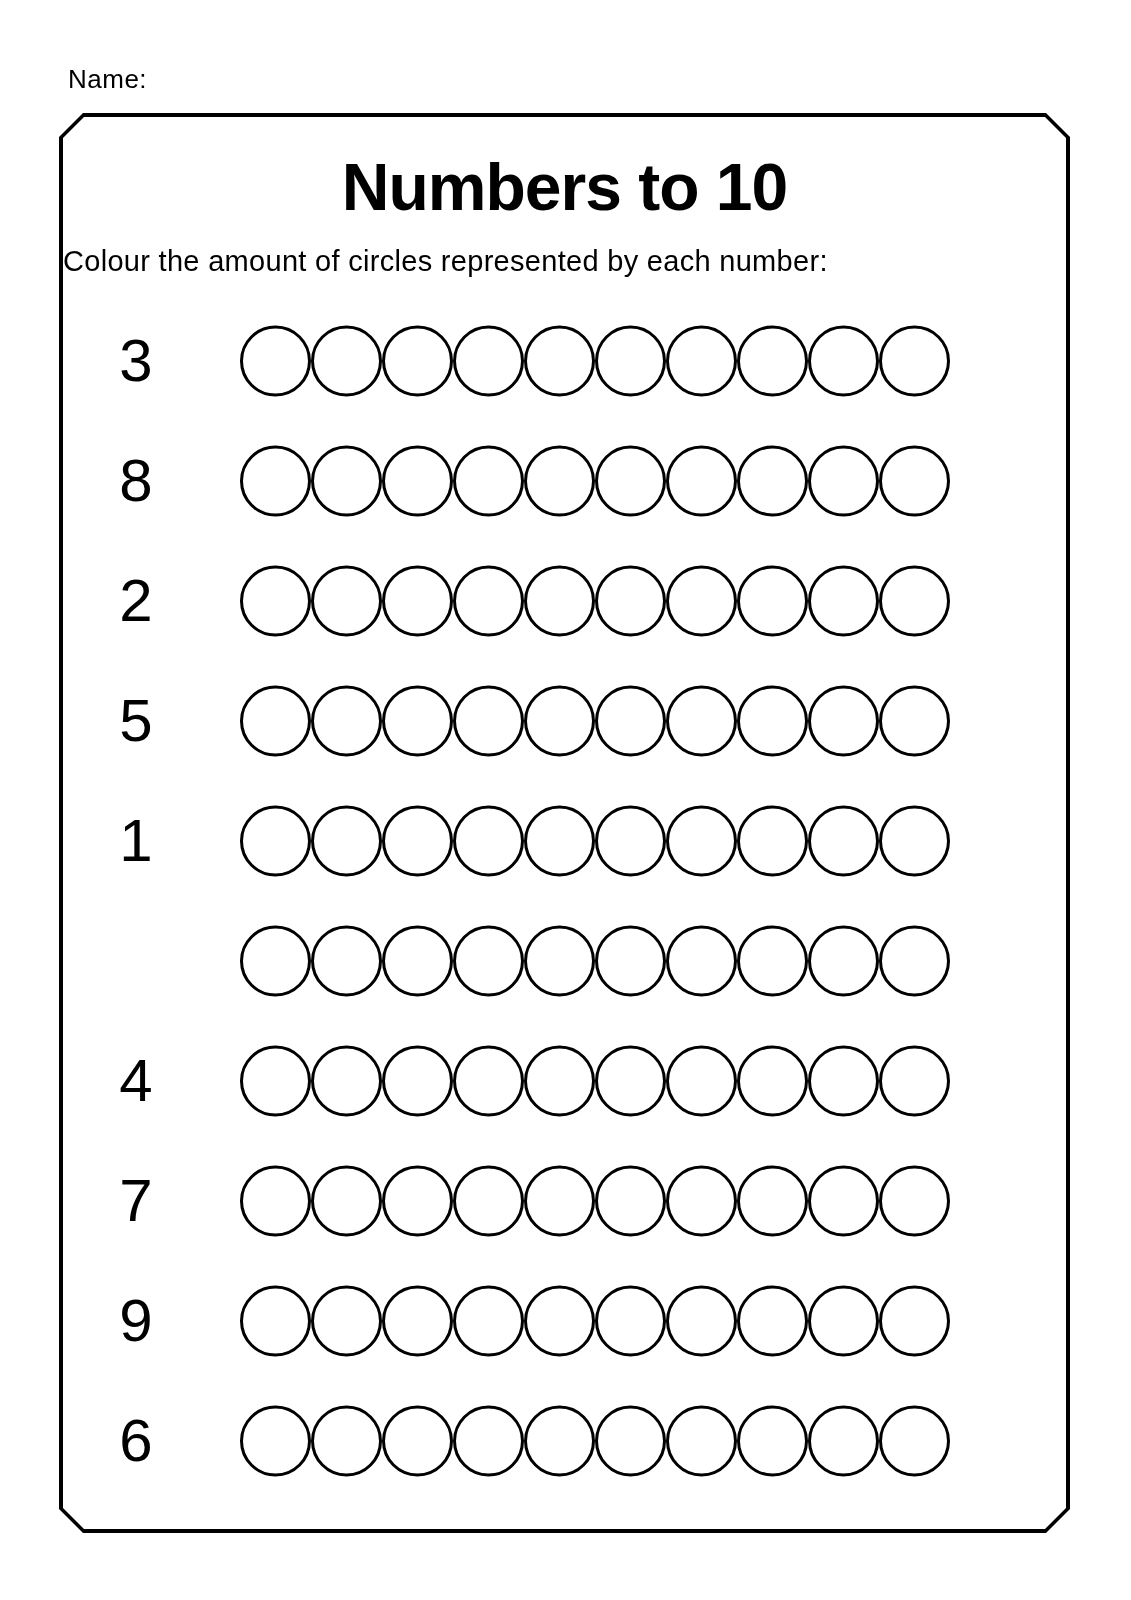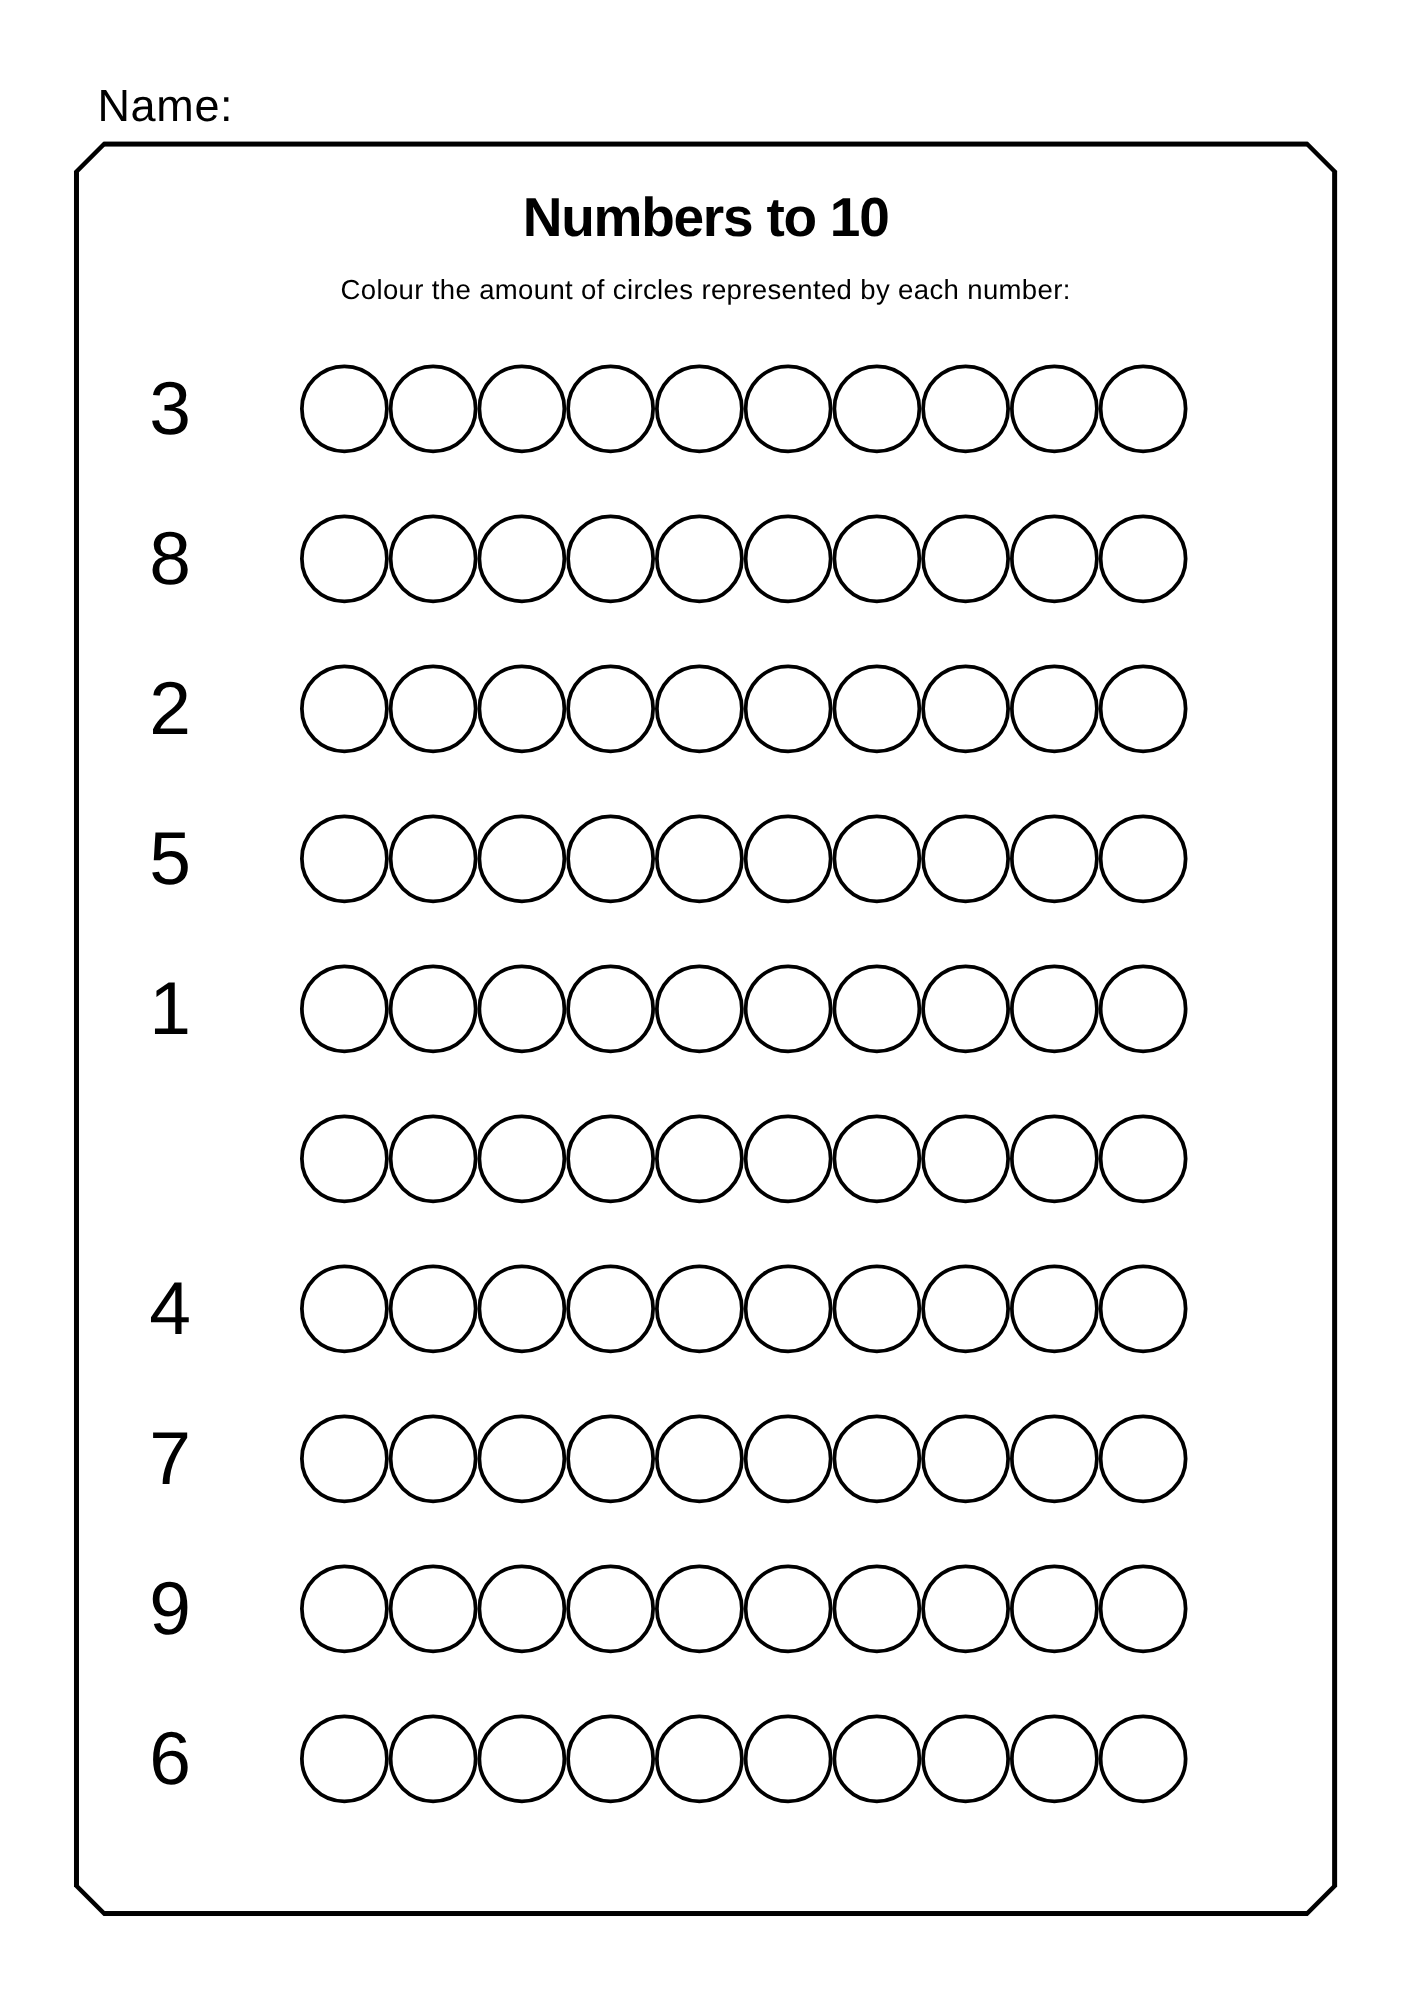--- a/index.html
+++ b/index.html
@@ -17,23 +17,23 @@
     overflow: hidden;
   }
   .page {
     position: relative;
     width: 1131px;
     height: 1600px;
     background: var(--paper);
   }
   .name-label {
     position: absolute;
-    left: 78px;
+    left: 68px;
     top: 64px;
-    font-size: 36px;
+    font-size: 26px;
     letter-spacing: 0.5px;
     color: var(--ink);
   }
   
   .sheet {
     position: absolute;
     left: 59px;
     top: 113px;
     width: 1011px;
     height: 1420px;
@@ -50,30 +50,29 @@
     background: var(--paper);
     clip-path: polygon(
       21px 0, calc(100% - 21px) 0, 100% 21px,
       100% calc(100% - 21px), calc(100% - 21px) 100%,
       21px 100%, 0 calc(100% - 21px), 0 21px
     );
   }
   .title {
     margin-top: 33px;
     text-align: center;
-    font-size: 44px;
+    font-size: 66px;
     font-weight: 700;
     letter-spacing: -1px;
     line-height: 1.15;
     color: var(--ink);
   }
   .instruction {
     margin-top: 18px;
-    text-align: center;
-    font-size: 22px;
+    font-size: 29px;
     line-height: 1.2;
     letter-spacing: 0.3px;
     color: var(--ink);
   }
   .rows {
     margin-top: 22px;
   }
   .row {
     position: relative;
     height: 120px;

